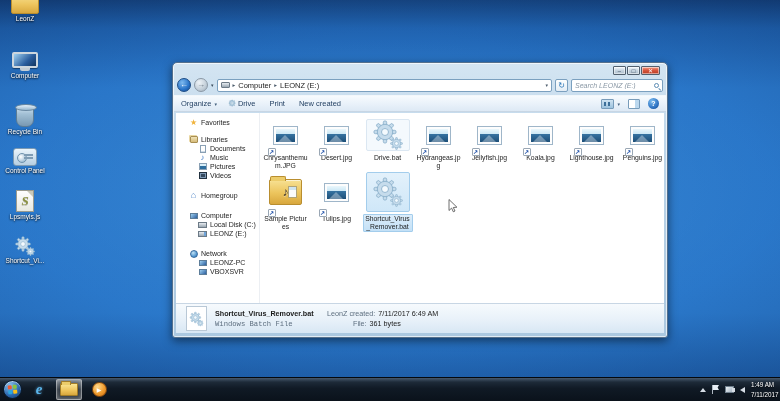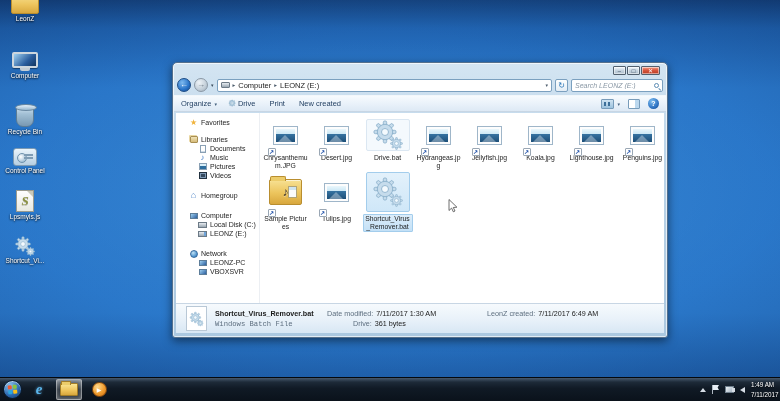--- a/index.html
+++ b/index.html
@@ -579,33 +579,29 @@
                 <rect x="8.6" y="0.8" width="2.8" height="18.4" rx="1.2" transform="rotate(135 10 10)"></rect>
                 <circle cx="10" cy="10" r="6.4"></circle>
                 <circle cx="10" cy="10" r="2.9" fill="#f4fafe"></circle>
               </g>
             </svg>
         </div>
       </div>
       <div class="dp-text">
         <div class="dp-line">
           <span class="dp-name">Shortcut_Virus_Remover.bat</span>
-          <span class="dp-pair dp-col2">
-            <span>Date modified:</span>
-            <span class="v">7/11/2017 1:30 AM</span>
-          </span>
           <span class="dp-pair">
             <span>LeonZ created:</span>
             <span class="v">7/11/2017 6:49 AM</span>
           </span>
         </div>
         <div class="dp-line">
           <span class="dp-type">Windows Batch File</span>
           <span class="dp-pair" style="margin-left:26px;">
-            <span>Drive:</span>
+            <span>File:</span>
             <span class="v">361 bytes</span>
           </span>
         </div>
       </div>
     </div>
   </div>
 
   <div class="taskbar">
     <div class="orb">
       <div class="flag">

